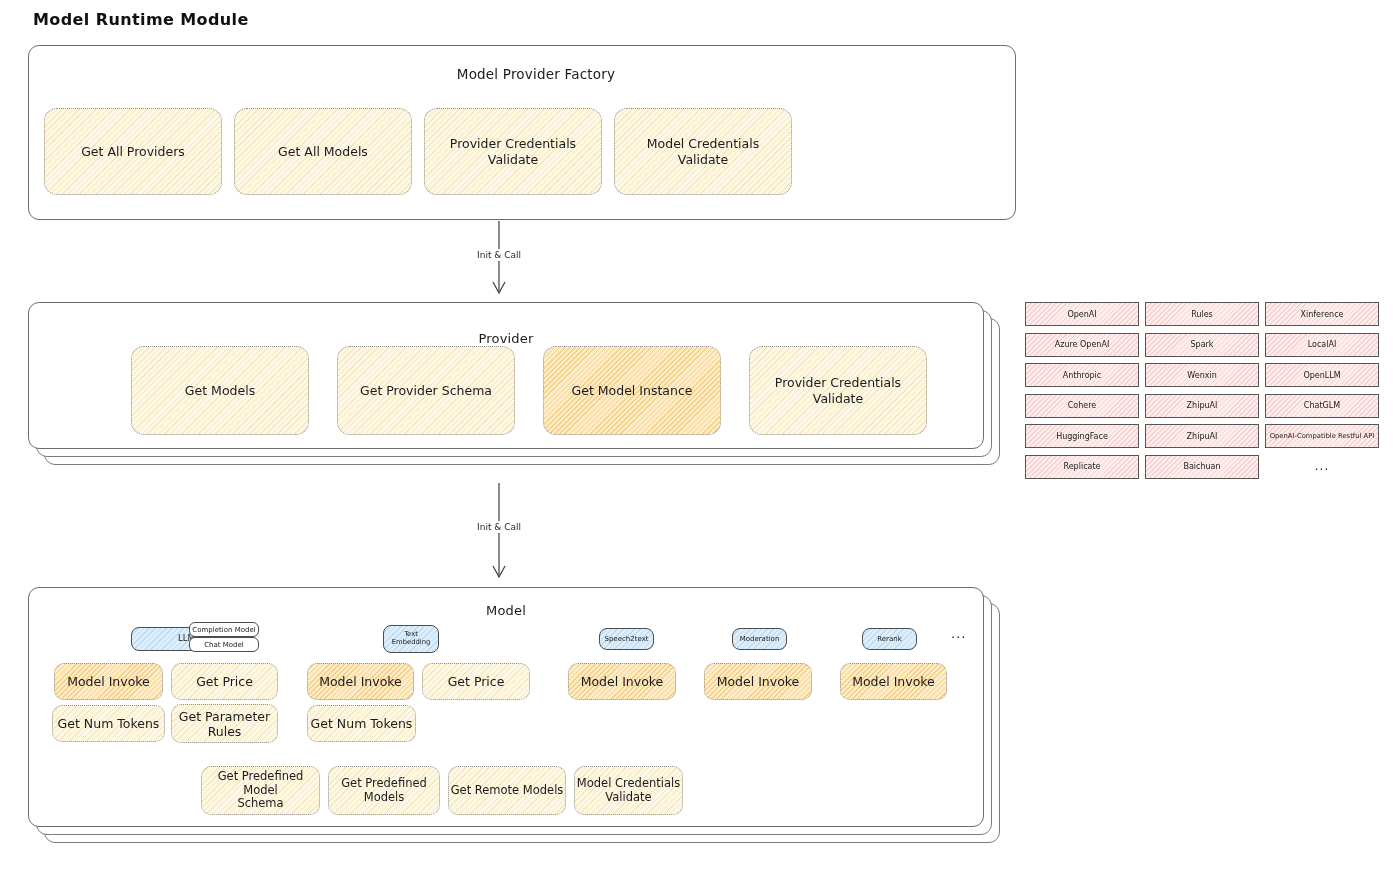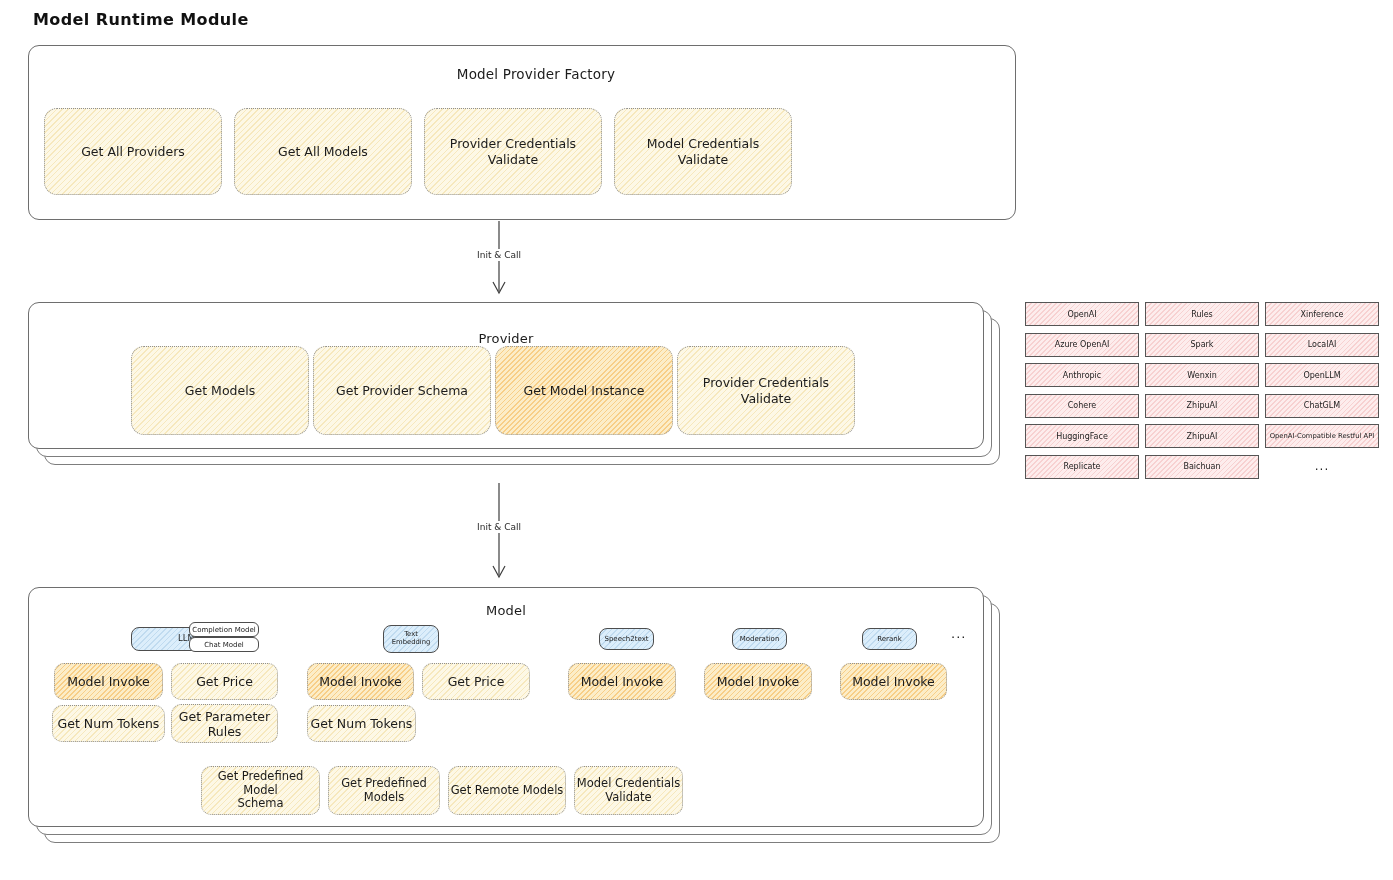--- a/index.html
+++ b/index.html
@@ -109,21 +109,21 @@
   <svg class="arrow" style="left:490px;top:221px;" width="18" height="78" viewBox="0 0 18 78">
     <line x1="9" y1="0" x2="9" y2="70" stroke="#3d3d3d" stroke-width="1.2"></line>
     <path d="M3 61 L9 72 L15 61" fill="none" stroke="#3d3d3d" stroke-width="1.2"></path>
   </svg>
   <div class="arrow-label" style="left:453px;top:249px;width:92px;">Init &amp; Call</div>
 
   <div class="stack-layer" style="left:44px;top:318px;width:954px;height:145px;"></div>
   <div class="stack-layer" style="left:36px;top:310px;width:954px;height:145px;"></div>
   <div class="big-box" style="left:28px;top:302px;width:954px;height:145px;">
     <div class="box-title" style="margin-top:28px;">Provider</div>
-    <div class="row-flex" style="left:102px;top:43px;gap:4px;">
+    <div class="row-flex" style="left:102px;top:43px;gap:28px;">
       <div class="card" style="width:176px;height:87px;">
         <span class="pre">Get Models</span>
         </div>
       <div class="card" style="width:176px;height:87px;">
         <span class="pre">Get Provider Schema</span>
         </div>
       <div class="card hl" style="width:176px;height:87px;">
         <span class="pre">Get Model Instance</span>
         </div>
       <div class="card" style="width:176px;height:87px;">

